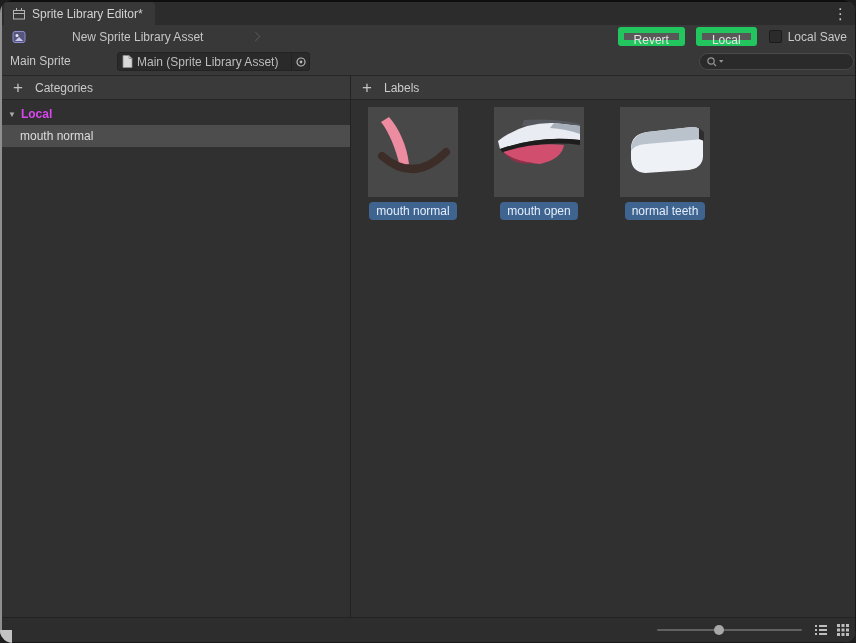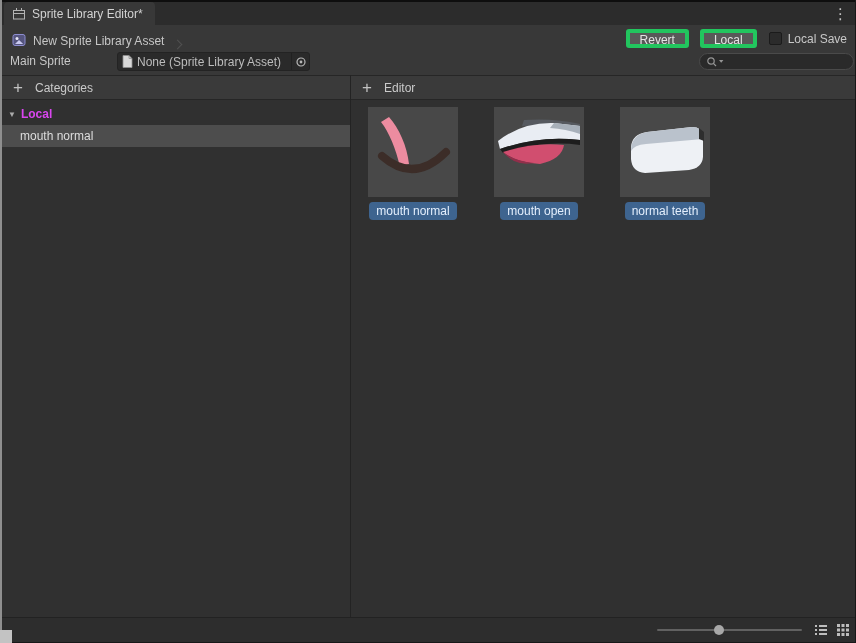--- a/index.html
+++ b/index.html
@@ -1,42 +1,42 @@
 <!DOCTYPE html>
 <html><head>
 <meta charset="utf-8">
 <style>
   * { box-sizing: border-box; margin: 0; padding: 0; }
   html, body { background: #1e1e1e; }
   .window {
     position: relative; width: 856px; height: 643px;
     background: #383838; overflow: hidden;
     font-family: "Liberation Sans", "DejaVu Sans", sans-serif;
-    font-size: 12px; color: #c8c8c8;
+    font-size: 12px; color: #c8c8c8; border-radius: 13px;
   }
   
   .edge-top    { position:absolute; top:0; left:0; right:0; height:2px; background:#0e0e0e; z-index:20; }
   .edge-left   { position:absolute; top:0; left:0; bottom:0; width:2px; background:#8f8f8f; z-index:20; }
   .edge-right  { position:absolute; top:0; right:0; bottom:0; width:1px; background:#181818; z-index:20; }
   .edge-bottom { position:absolute; left:0; right:0; bottom:0; height:1px; background:#181818; z-index:20; }
   .corner-bl   { position:absolute; left:0; bottom:0; width:12px; height:13px; background:#c3c3c3; z-index:21; }
 
   
   .tabbar { position:absolute; top:2px; left:2px; right:1px; height:23px; background:#2c2c2c; display:flex; align-items:flex-end; }
   .tab { display:flex; align-items:center; gap:6px; height:23px; padding:0 12px 0 8px; margin-left:2px;
          background:#383838; border-radius:4px 4px 0 0; color:#d2d2d2; cursor:pointer; }
   .kebab { position:absolute; right:7px; top:3px; font-size:15px; line-height:18px; color:#c2c2c2; cursor:pointer; }
 
   
-  .toolbar { position:absolute; top:25px; left:2px; right:1px; height:23px; display:flex; align-items:flex-end; padding-left:9px; }
+  .toolbar { position:absolute; top:25px; left:2px; right:1px; height:23px; display:flex; align-items:center; padding-left:9px;gap:39px; }
   .breadcrumb-label { margin-left:6px; color:#c6c6c6; cursor:pointer; }
   .crumb-sep { width:7px; height:7px; border-top:1px solid #515151; border-right:1px solid #515151;
                transform:rotate(45deg); margin-left:10px; }
   .toolbar-right { margin-left:auto; display:flex; align-items:center; padding-right:8px; }
-  .btn { font:inherit; background:#585858; color:#e4e4e4; border:4px solid #22c55e; border-radius:3px;
+  .btn { font:inherit; background:#585858; color:#e4e4e4; border:6px solid #22c55e; border-radius:3px;
          height:19px; padding:0 10px; margin-left:11px; cursor:pointer; }
   .checkbox { width:13px; height:13px; background:#2b2b2b; border:1px solid #1b1b1b; border-radius:2px;
               margin-left:12px; cursor:pointer; }
   .autosave { margin-left:6px; }
 
   
   .libraryrow { position:absolute; top:48px; left:2px; right:1px; height:27px; }
   .lib-label { position:absolute; left:8px; top:6px; }
   .object-field { position:absolute; left:115px; top:4px; width:193px; height:19px; background:#2a2a2a;
                   border:1px solid #232323; border-radius:3px; display:flex; align-items:center; padding-left:4px; cursor:pointer; }
@@ -113,21 +113,21 @@
     </div>
   </div>
 
   <div class="libraryrow">
     <span class="lib-label">Main Sprite</span>
     <div class="object-field">
       <svg width="11" height="13" viewBox="0 0 11 13">
         <path d="M1,0.5 H7 L10,3.5 V12.5 H1 Z" fill="#d9d9d9" stroke="#8f8f8f" stroke-width="0.8"></path>
         <path d="M7,0.5 V3.5 H10" fill="none" stroke="#8f8f8f" stroke-width="0.8"></path>
       </svg>
-      <span class="of-text">None (Sprite Library Asset)</span>
+      <span class="of-text">Main (Sprite Library Asset)</span>
       <span class="picker">
         <svg width="12" height="12" viewBox="0 0 12 12">
           <circle cx="6" cy="6" r="4" fill="none" stroke="#b8b8b8" stroke-width="1.2"></circle>
           <circle cx="6" cy="6" r="1.4" fill="#b8b8b8"></circle>
         </svg>
       </span>
     </div>
     <div class="search">
       <svg width="22" height="14" viewBox="0 0 22 14">
         <circle cx="7" cy="6" r="3.2" fill="none" stroke="#969696" stroke-width="1.2"></circle>
@@ -151,21 +151,21 @@
         </div>
         <div class="catrow selected">
           <span>mouth normal</span>
         </div>
       </div>
     </div>
 
     <div class="panel rightp">
       <div class="panel-header">
         <span class="plus">+</span>
-        <span>Editor</span>
+        <span>Labels</span>
       </div>
       <div class="panel-body">
         <div class="labels-body">
 
           <div class="cell">
             <div class="thumb">
               <svg viewBox="0 0 90 90" width="90" height="90">
                 <rect width="90" height="90" fill="#484848"></rect>
                 <path d="M21,10 C31,21 39,39 41,57 L32,60 C28,42 21,25 13,15 Z" fill="#ed8ca0"></path>
                 <path d="M14,49 Q46,77 78,45" stroke="#3c2d28" stroke-width="8" fill="none" stroke-linecap="round"></path>

